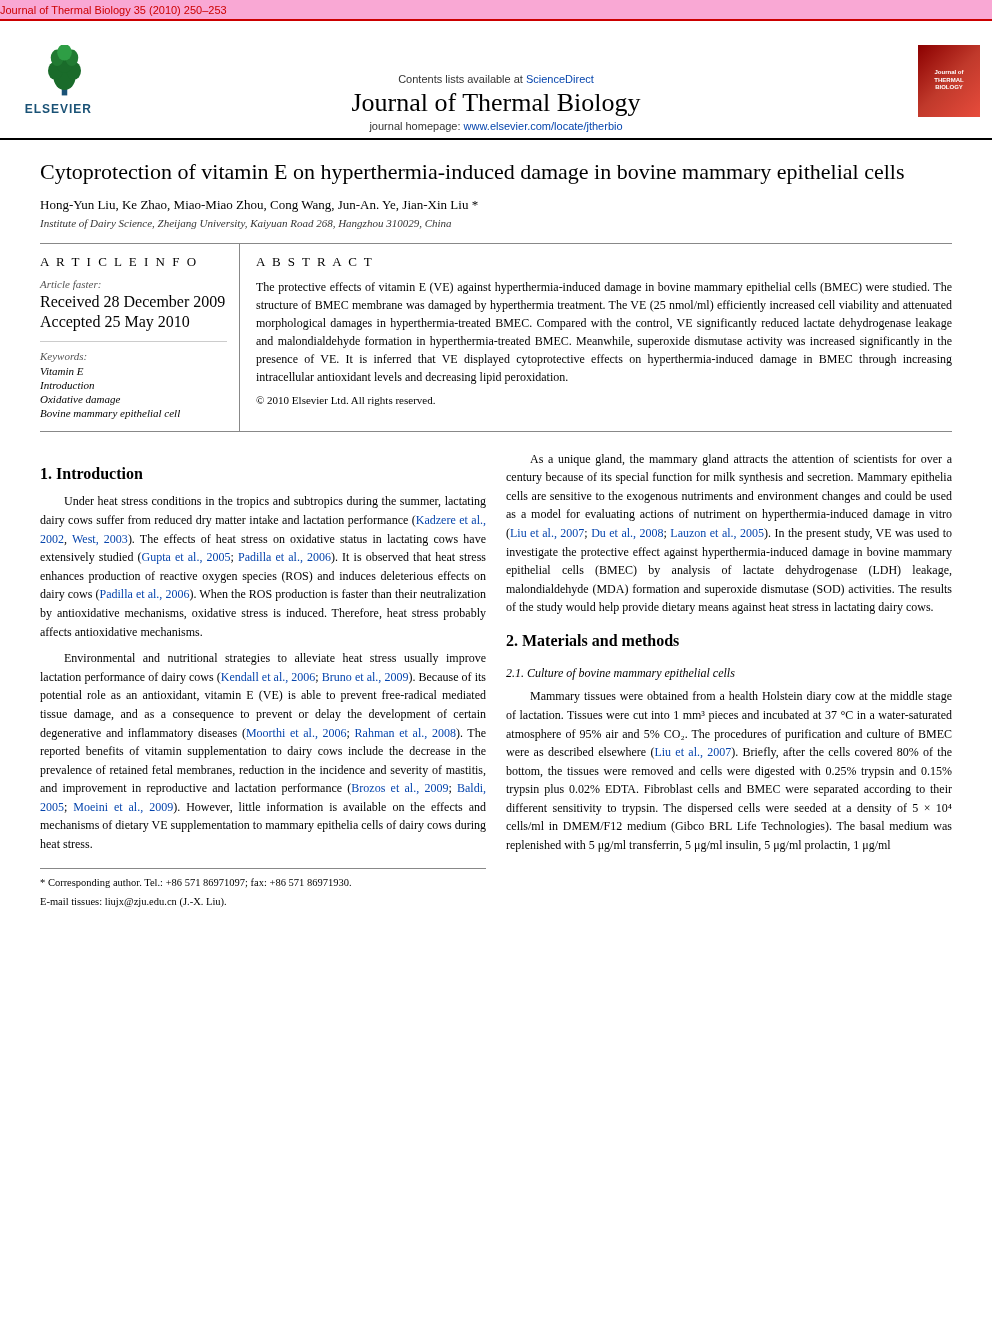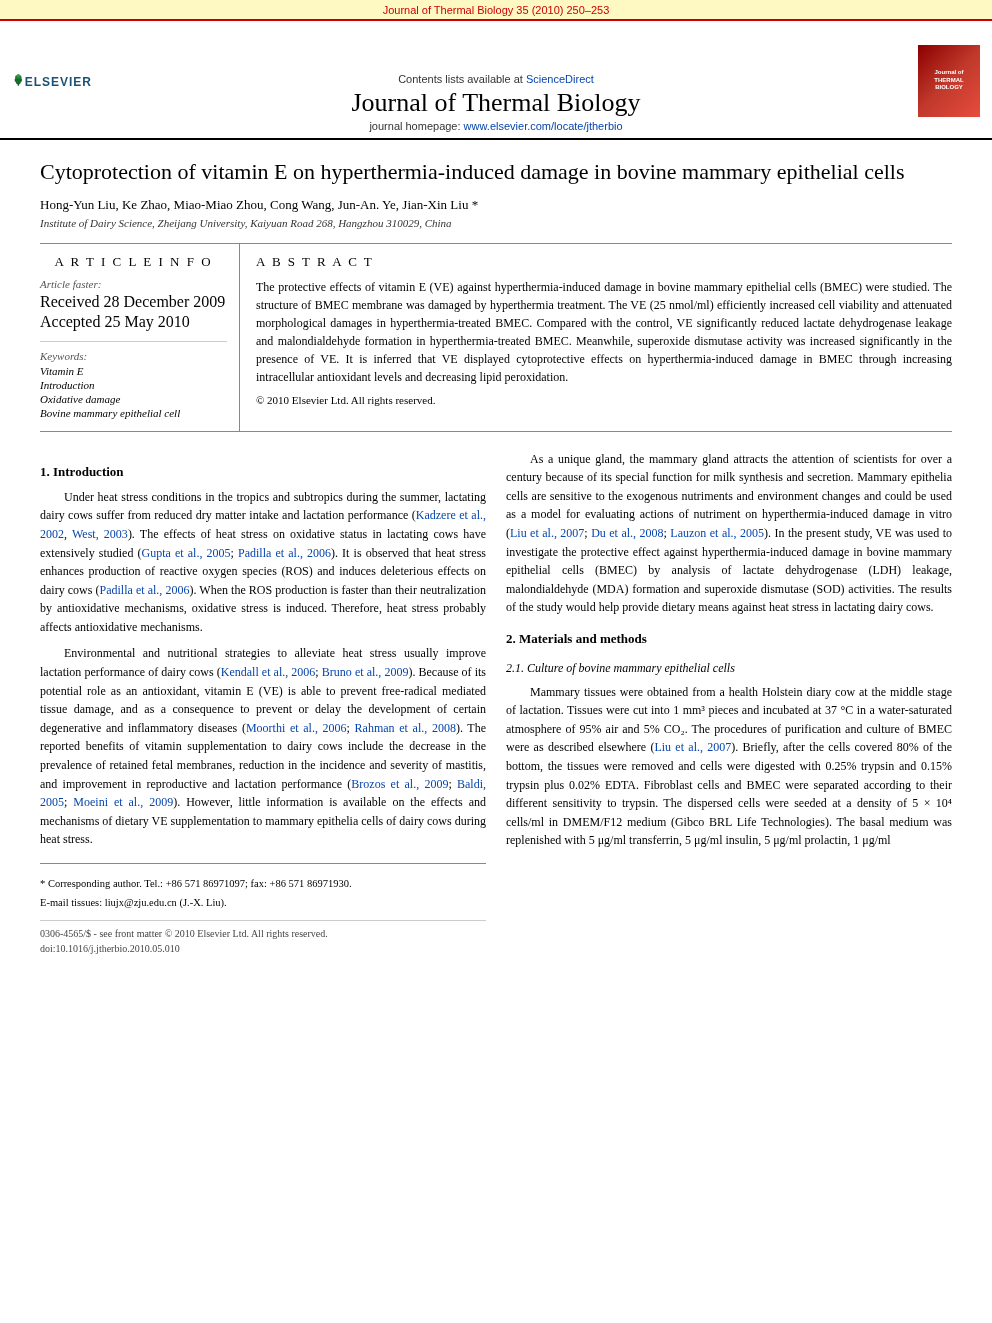--- a/index.html
+++ b/index.html
@@ -7,42 +7,42 @@
       background: #fff;
       font-family: 'Times New Roman', Times, serif;
       font-size: 13px;
       color: #000;
       width: 992px;
       min-height: 1323px;
     }
 
     
     .journal-top-bar {
-      background: #fef9c3;
+      background: #f9a8d4;
       border-bottom: 2px solid #c00;
-      text-align: center;
+      text-align: left;
       padding: 4px 0 3px 0;
       font-size: 11px;
       color: #c00;
       font-family: Arial, sans-serif;
     }
 
     
     .header-section {
       display: flex;
       align-items: center;
       padding: 8px 12px 6px 12px;
       border-bottom: 2px solid #000;
     }
     .elsevier-logo {
       width: 80px;
       flex-shrink: 0;
       display: flex;
-      flex-direction: row;
-      align-items: center;
+      flex-direction: column;
+      align-items: flex-end;
     }
     .elsevier-logo .tree-svg {
       width: 55px;
       height: 55px;
     }
     .elsevier-logo .elsevier-text {
       font-family: Arial, sans-serif;
       font-size: 12px;
       font-weight: bold;
       color: #1a5276;
@@ -148,21 +148,20 @@
       flex-shrink: 0;
       border-right: 1px solid #888;
       padding: 10px 12px 10px 0;
     }
     .article-info-col .section-heading {
       font-variant: small-caps;
       font-size: 13px;
       letter-spacing: 2px;
       color: #000;
       margin-bottom: 8px;
-      text-align: center;
     }
     .article-info-col .info-label {
       font-style: italic;
       font-size: 11px;
       color: #555;
       margin-bottom: 3px;
     }
     .article-info-col .info-dates {
       font-size: 16px;
       margin-bottom: 10px;
@@ -213,21 +212,21 @@
     }
     .body-col {
       flex: 1;
       font-size: 12px;
       line-height: 1.55;
       text-align: justify;
     }
 
     
     .section-title {
-      font-size: 13px;
+      font-size: 16px;
       font-weight: bold;
       margin-bottom: 6px;
       margin-top: 12px;
       color: #000;
     }
     .subsection-title {
       font-size: 12px;
       font-weight: normal;
       font-style: italic;
       margin-bottom: 5px;
@@ -245,21 +244,21 @@
 
     
     .ref-link {
       color: #0645ad;
     }
 
     
     .footnote-area {
       margin-top: 14px;
       border-top: 1px solid #888;
-      padding-top: 12px;
+      padding-top: 6px;
       font-size: 10.5px;
     }
     .footnote-area div {
       margin-bottom: 3px;
     }
     .bottom-info {
       font-size: 10px;
       color: #444;
       border-top: 1px solid #ccc;
       padding-top: 5px;
@@ -357,24 +356,20 @@
       </div>
 
       <div class="body-paragraph">
         Environmental and nutritional strategies to alleviate heat stress usually improve lactation performance of dairy cows (<span class="ref-link">Kendall et al., 2006</span>; <span class="ref-link">Bruno et al., 2009</span>). Because of its potential role as an antioxidant, vitamin E (VE) is able to prevent free-radical mediated tissue damage, and as a consequence to prevent or delay the development of certain degenerative and inflammatory diseases (<span class="ref-link">Moorthi et al., 2006</span>; <span class="ref-link">Rahman et al., 2008</span>). The reported benefits of vitamin supplementation to dairy cows include the decrease in the prevalence of retained fetal membranes, reduction in the incidence and severity of mastitis, and improvement in reproductive and lactation performance (<span class="ref-link">Brozos et al., 2009</span>; <span class="ref-link">Baldi, 2005</span>; <span class="ref-link">Moeini et al., 2009</span>). However, little information is available on the effects and mechanisms of dietary VE supplementation to mammary epithelia cells of dairy cows during heat stress.
       </div>
 
       <div class="footnote-area">
         <div>* Corresponding author. Tel.: +86 571 86971097; fax: +86 571 86971930.</div>
         <div>E-mail tissues: liujx@zju.edu.cn (J.-X. Liu).</div>
       </div>
-      <div class="bottom-info">
-        <div>0306-4565/$ - see front matter © 2010 Elsevier Ltd. All rights reserved.</div>
-        <div>doi:10.1016/j.jtherbio.2010.05.010</div>
-      </div>
     </div>
 
     <div class="body-col">
       <div class="body-paragraph">
         As a unique gland, the mammary gland attracts the attention of scientists for over a century because of its special function for milk synthesis and secretion. Mammary epithelia cells are sensitive to the exogenous nutriments and environment changes and could be used as a model for evaluating actions of nutriment on hyperthermia-induced damage in vitro (<span class="ref-link">Liu et al., 2007</span>; <span class="ref-link">Du et al., 2008</span>; <span class="ref-link">Lauzon et al., 2005</span>). In the present study, VE was used to investigate the protective effect against hyperthermia-induced damage in bovine mammary epithelial cells (BMEC) by analysis of lactate dehydrogenase (LDH) leakage, malondialdehyde (MDA) formation and superoxide dismutase (SOD) activities. The results of the study would help provide dietary means against heat stress in lactating dairy cows.
       </div>
 
       <div class="section-title">2.  Materials and methods</div>
       <div class="subsection-title">2.1.  Culture of bovine mammary epithelial cells</div>
 

